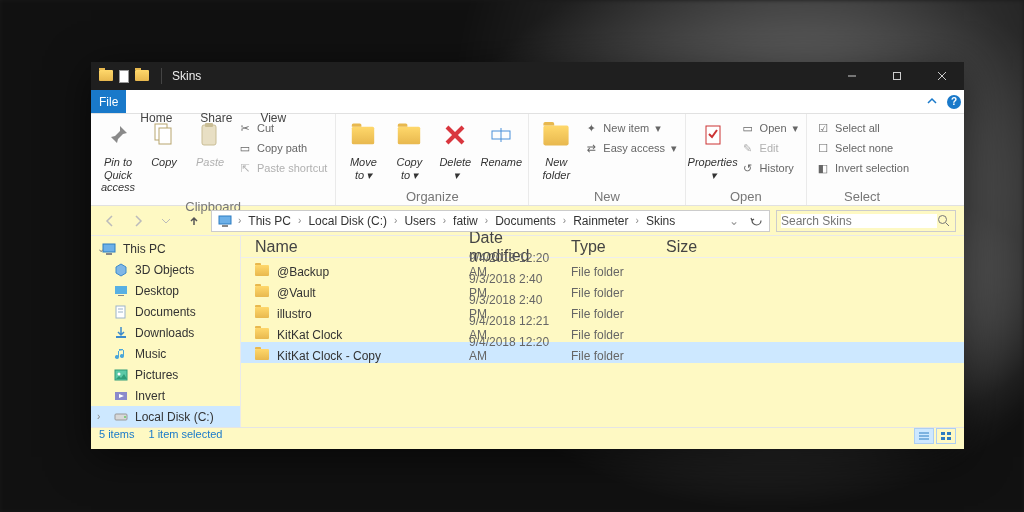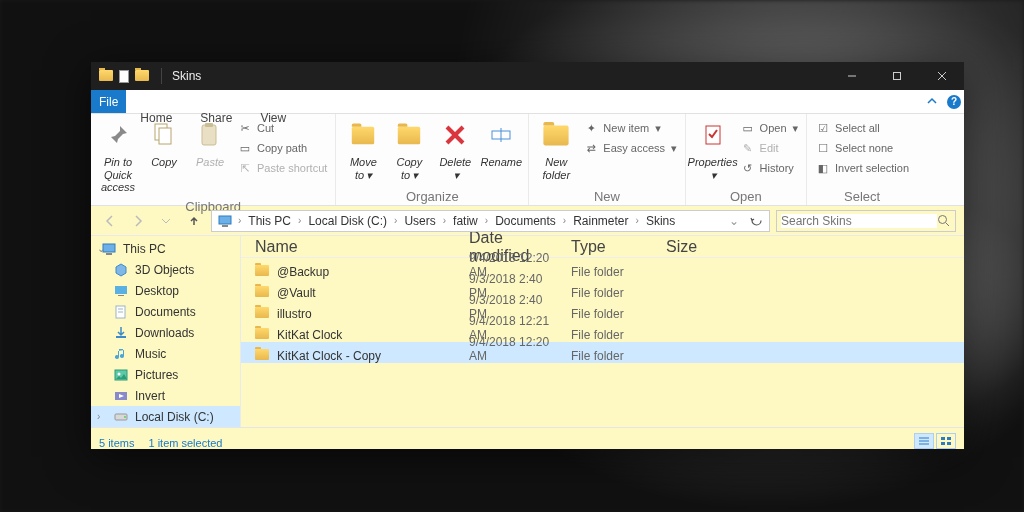--- a/index.html
+++ b/index.html
@@ -68,21 +68,21 @@
 .cols > div, .row > div { padding:0 6px; }
 .c-name { width:214px; display:flex; align-items:center; gap:6px; }
 .c-date { width:102px; }
 .c-type { width:95px; }
 .c-size { width:80px; }
 .rows { }
 .row { display:flex; height:21px; align-items:flex-end; font-size:12px; padding-left:8px; }
 .row.sel { background:#cde8ff; }
 .row .c-name .ficn { width:16px; }
 
-.status { height:22px; border-top:1px solid #e5e5e5; display:flex; align-items:flex-end; font-size:11px; color:#1979ca; padding:0 8px; gap:14px; }
+.status { height:22px; border-top:1px solid #e5e5e5; display:flex; align-items:flex-start; font-size:11px; color:#1979ca; padding:0 8px; gap:14px; }
 .status .sright { margin-left:auto; display:flex; gap:2px; }
 .viewbtn { width:20px; height:16px; border:1px solid #aecff2; display:flex; align-items:center; justify-content:center; }
 .viewbtn.active { background:#cde8ff; }
 
 svg { display:block; }
 .chev::after { content:"›"; }
 </style>
 </head>
 <body>
 

